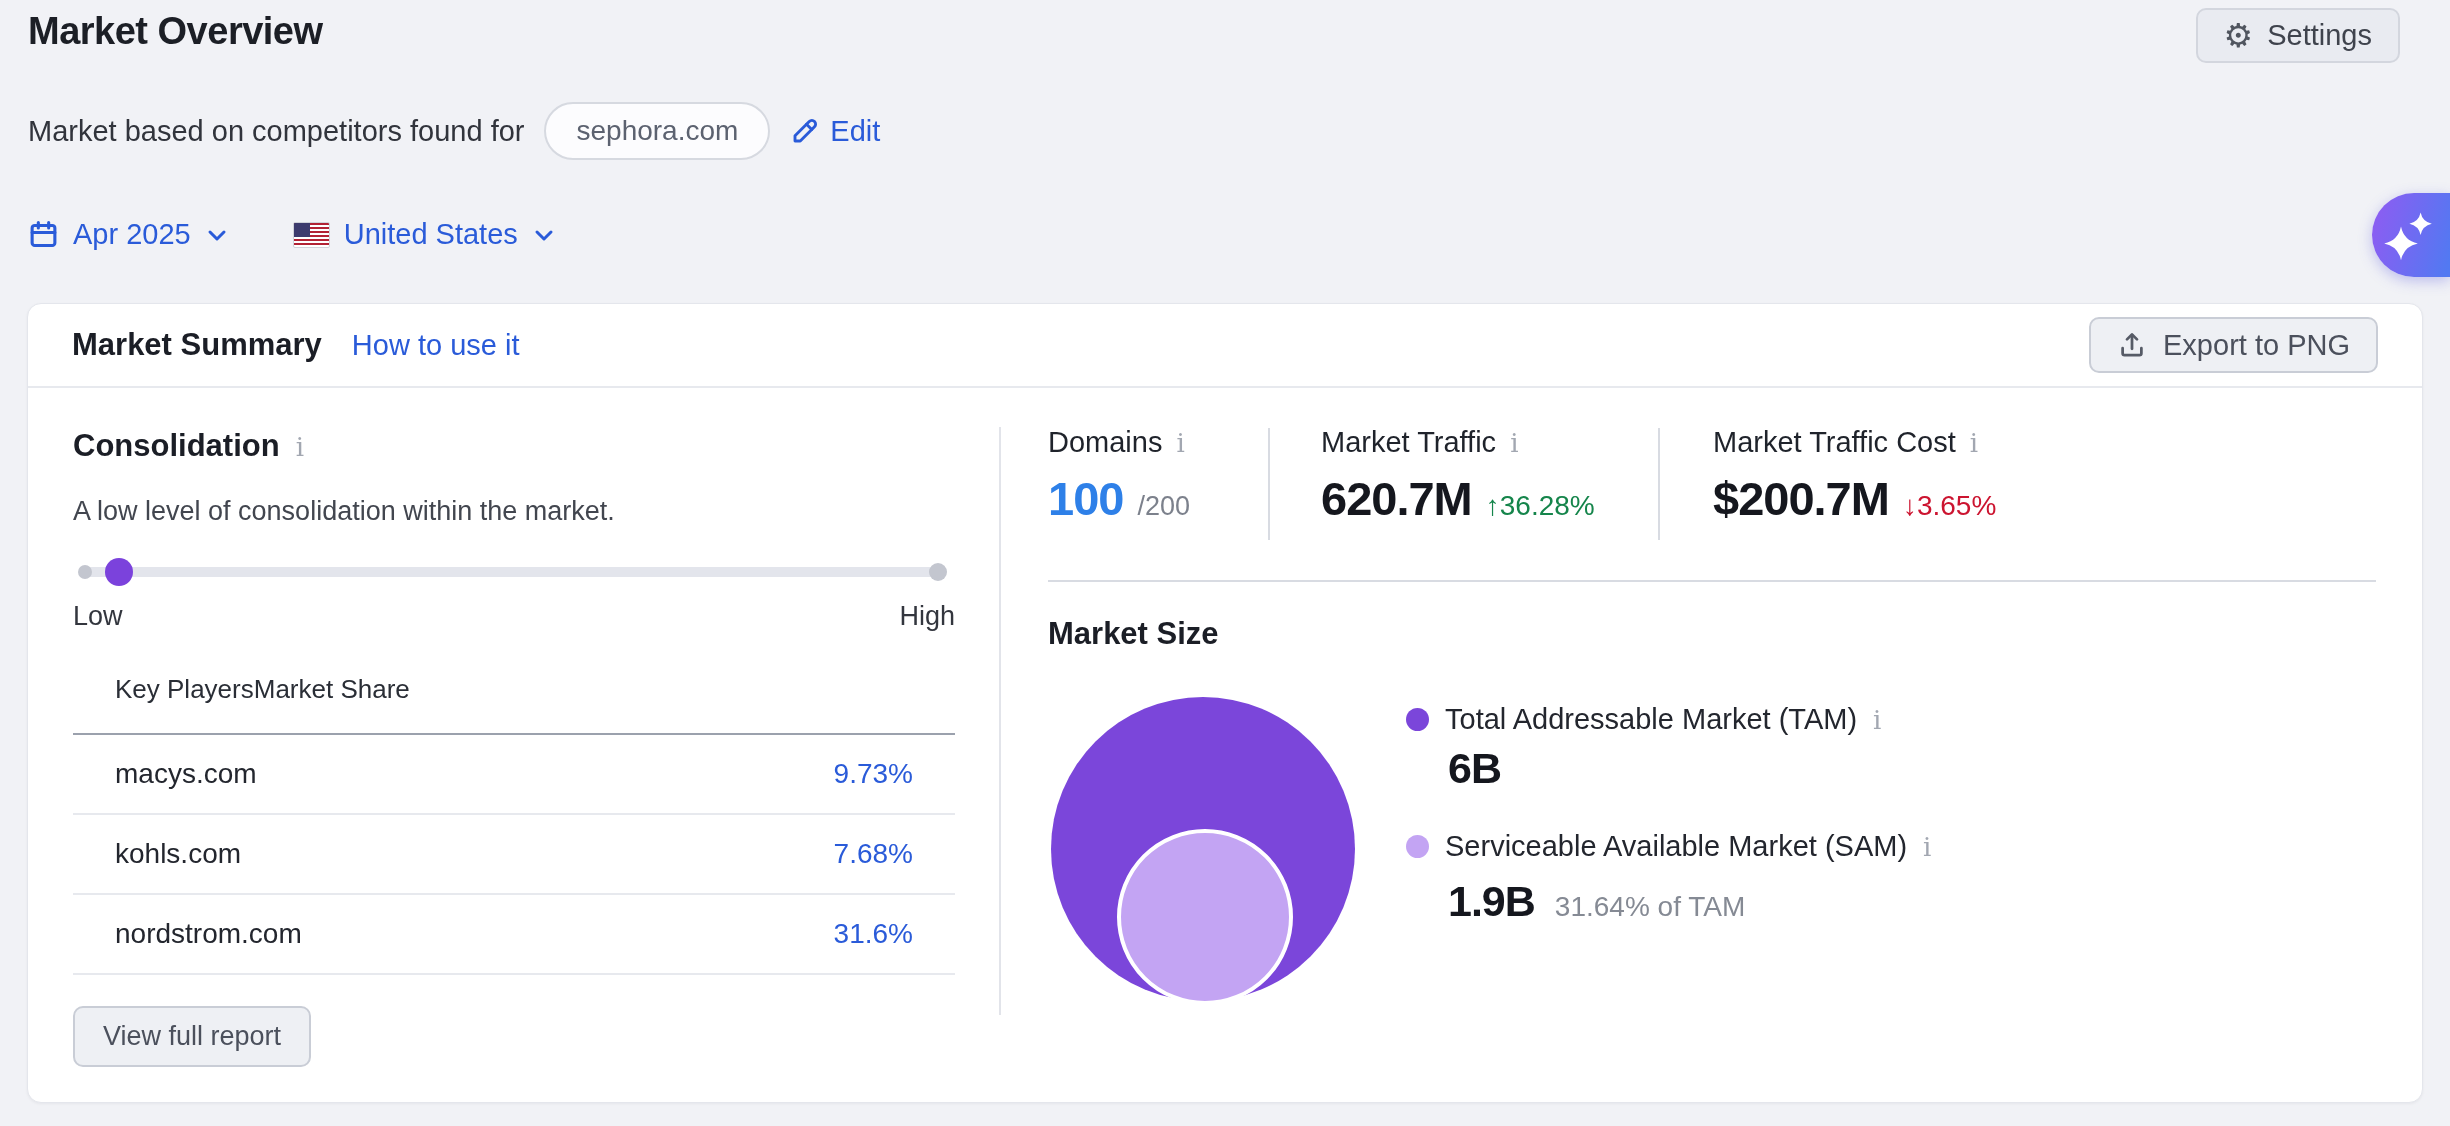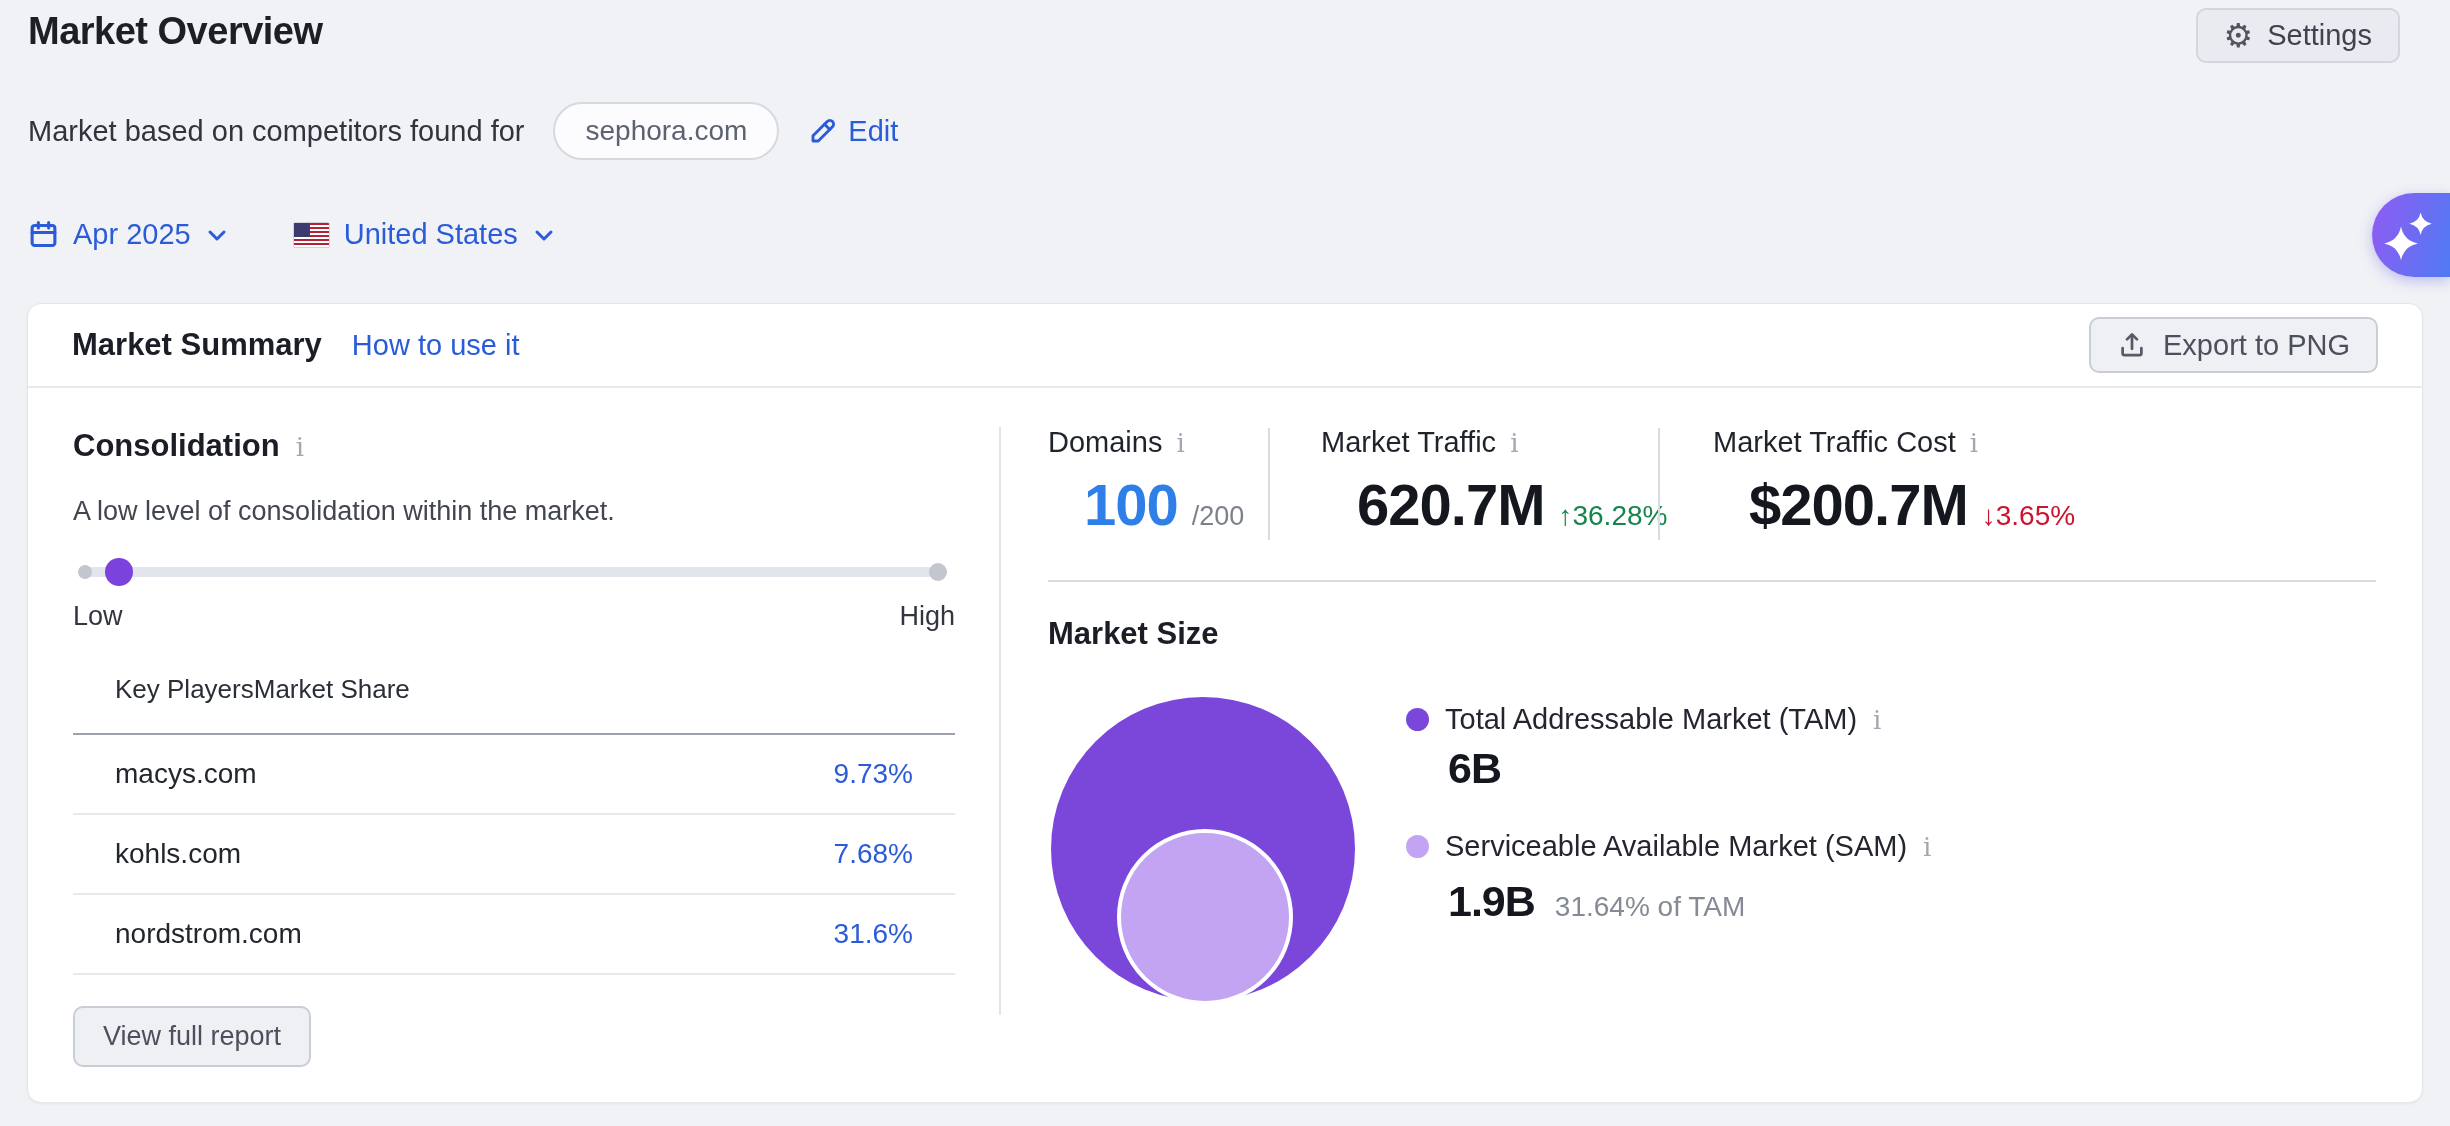--- a/index.html
+++ b/index.html
@@ -16,21 +16,21 @@
     position:relative;
     overflow:hidden;
   }
   .page-title{position:absolute;left:28px;top:10px;font-size:38px;font-weight:700;letter-spacing:-.5px;color:#1c1f26;}
   .settings-btn{
     position:absolute;right:50px;top:8px;height:55px;display:flex;align-items:center;gap:14px;
     padding:0 26px;border-radius:10px;background:#e9ebf1;border:2px solid #d3d6de;
     font-size:29px;color:#3f434d;cursor:pointer;
   }
   .gear{font-size:33px;color:#50555f;line-height:1;}
-  .subtitle-row{position:absolute;left:28px;top:102px;height:58px;display:flex;align-items:center;gap:29px;font-size:29px;color:#31343c;}
+  .subtitle-row{position:absolute;left:28px;top:102px;height:58px;display:flex;align-items:center;gap:20px;font-size:29px;color:#31343c;}
   .domain-pill{
     display:flex;align-items:center;height:58px;padding:0 30px;border-radius:999px;
     background:#fcfcfe;border:2px solid #d6d9e0;color:#5c6270;font-size:28px;
   }
   .edit-link{display:flex;align-items:center;gap:10px;color:var(--link-blue);font-size:29px;cursor:pointer;}
   .selector-row{position:absolute;left:28px;top:218px;display:flex;align-items:center;gap:64px;}
   .selector{display:flex;align-items:center;gap:14px;color:var(--link-blue);font-size:29px;cursor:pointer;}
   .flag{width:37px;height:26px;border-radius:2px;border:1px solid #d0d3da;position:relative;overflow:hidden;
     background:repeating-linear-gradient(180deg,#b22234 0 2px,#fff 2px 4px);}
   .flag::after{content:"";position:absolute;left:0;top:0;width:16px;height:14px;background:#3c3b6e;}
@@ -70,21 +70,21 @@
   .kp-domain{color:#23262e;}
   .kp-share{color:var(--link-blue);cursor:pointer;}
   .view-report-btn{
     margin-top:31px;display:inline-block;padding:13px 28px;border-radius:10px;
     background:var(--btn-bg);border:2px solid var(--btn-border);font-size:27px;color:#4b505c;cursor:pointer;
   }
   .right-col{position:relative;flex:1;}
   .metric{position:absolute;top:38px;}
   .metric-label{display:flex;align-items:baseline;gap:14px;font-size:29px;font-weight:500;color:#1f232b;}
   .metric-value-row{margin-top:12px;display:flex;align-items:baseline;gap:14px;}
-  .metric-value{font-size:58px;font-weight:800;color:#15171e;letter-spacing:-1px;margin-left:36px;}
+  .metric-value{font-size:47px;font-weight:800;color:#15171e;letter-spacing:-1px;}
   .metric-value.blue{color:var(--bright-blue);}
   .metric-suffix{font-size:27px;color:var(--text-muted);}
   .metric-change{font-size:28px;}
   .metric-change.up{color:var(--green);}
   .metric-change.down{color:var(--red);}
   .vdiv{position:absolute;top:40px;width:2px;height:112px;background:#d8dbe2;}
   .hdiv{position:absolute;left:49px;right:46px;top:192px;height:2px;background:#d8dbe2;}
   .ms-title{position:absolute;left:49px;top:228px;font-size:31px;font-weight:700;color:#1b1e26;}
   .tam-circle{position:absolute;left:52px;top:309px;width:304px;height:304px;border-radius:50%;background:var(--purple);}
   .sam-circle{position:absolute;left:118px;top:441px;width:176px;height:176px;border-radius:50%;background:var(--light-purple);border:4px solid #fff;}

